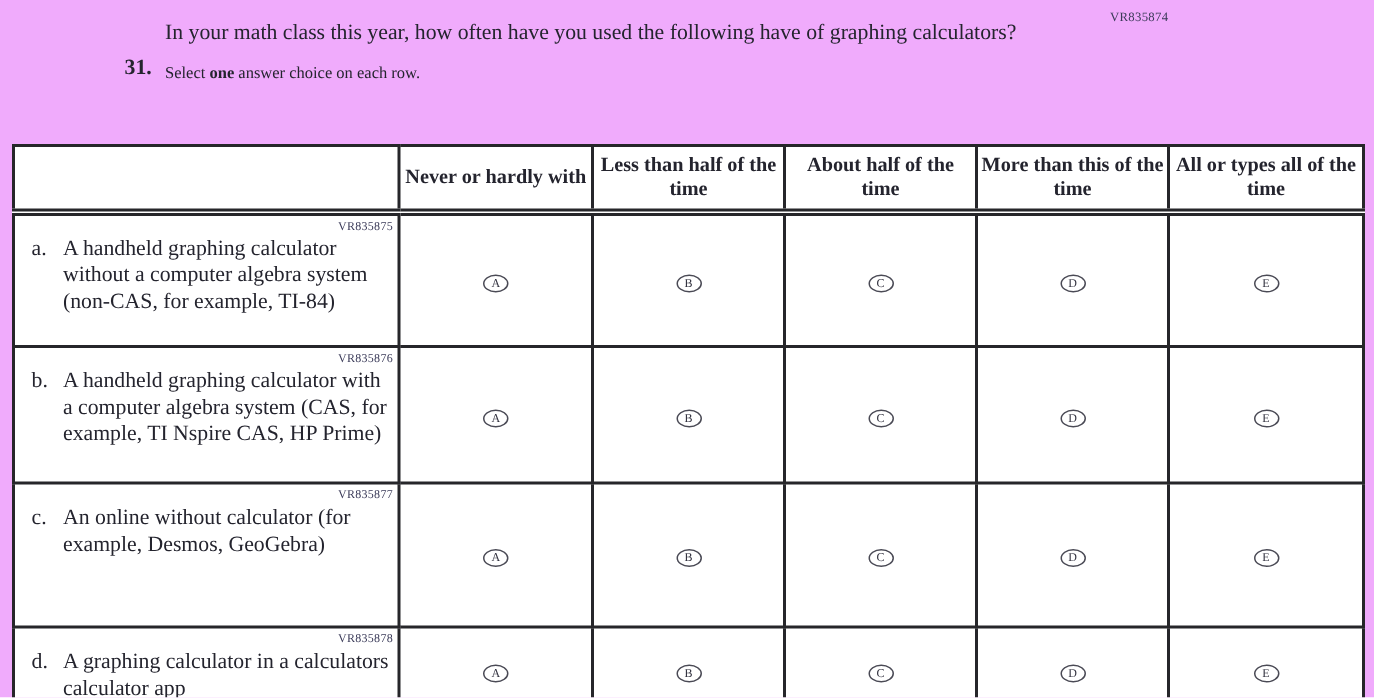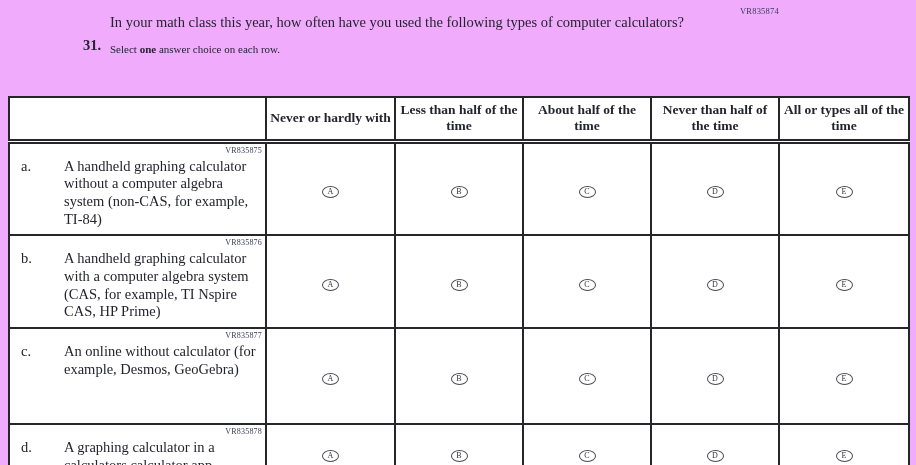--- a/index.html
+++ b/index.html
@@ -38,76 +38,76 @@
     background:#ffffff;
   }
   .freq th, .freq td { border:2px solid #26262a; }
   .freq thead tr { height:44px; }
   .freq thead th {
     font-size:13.5px; font-weight:bold; line-height:1.22;
     padding:3px 2px; vertical-align:middle; text-align:center;
     border-bottom:5px double #26262a;
   }
   .freq tr.r0 { height:90px; }
-  .freq tr.r1 { height:81px; }
+  .freq tr.r1 { height:91px; }
   .freq tr.r2 { height:96px; }
   .freq tr.r3 { height:55px; }
   td.stem {
     position:relative; vertical-align:top;
     padding:14px 6px 6px 11px;
     font-size:14.5px; line-height:1.22;
   }
   .cell-code {
     position:absolute; top:2px; right:3px;
     font-size:8px; color:#3a3a58; letter-spacing:0.2px;
   }
   .stem-flex { display:flex; }
   .stem-letter { width:21px; flex:none; }
-  .stem-text { flex:1;margin-left:22px; }
+  .stem-text { flex:1; }
   td.opt { text-align:center; vertical-align:middle; }
   .oval {
     display:inline-flex; align-items:center; justify-content:center;
     width:17px; height:12px;
     border:1px solid #4a4a55; border-radius:50%;
     font-size:8px; line-height:1; color:#333340;
     cursor:pointer; background:#fff;
     font-family:"Liberation Serif", serif;
   }
 </style>
 </head>
 <body>
 
 <div class="page">
 
   <div class="top-code">VR835874</div>
 
   <div class="question-block">
     <span class="q-num">31.</span>
     <div>
-      <div class="q-text">In your math class this year, how often have you used the following types of computer calculators?</div>
+      <div class="q-text">In your math class this year, how often have you used the following have of graphing calculators?</div>
       <div class="q-instruction"><span>Select </span><b>one</b><span> answer choice on each row.</span></div>
     </div>
   </div>
 
   <table class="freq">
     <colgroup>
       <col style="width:257px">
       <col style="width:129px">
       <col style="width:128px">
       <col style="width:128px">
       <col style="width:128px">
       <col style="width:130px">
     </colgroup>
     <thead>
       <tr>
         <th></th>
         <th>Never or hardly with</th>
         <th>Less than half of the time</th>
         <th>About half of the time</th>
-        <th>Never than half of the time</th>
+        <th>More than this of the time</th>
         <th>All or types all of the time</th>
       </tr>
     </thead>
     <tbody>
       <tr class="r0">
         <td class="stem">
           <span class="cell-code">VR835875</span>
           <div class="stem-flex">
             <span class="stem-letter">a.</span>
             <span class="stem-text">A handheld graphing calculator without a computer algebra system (non-CAS, for example, TI-84)</span>

